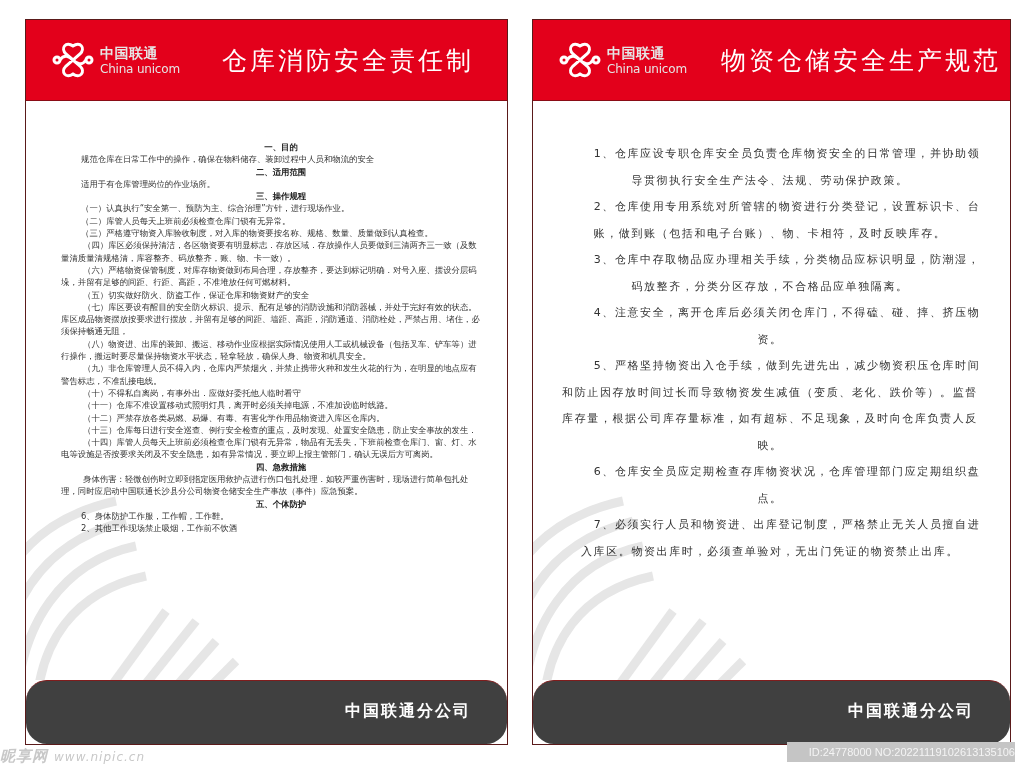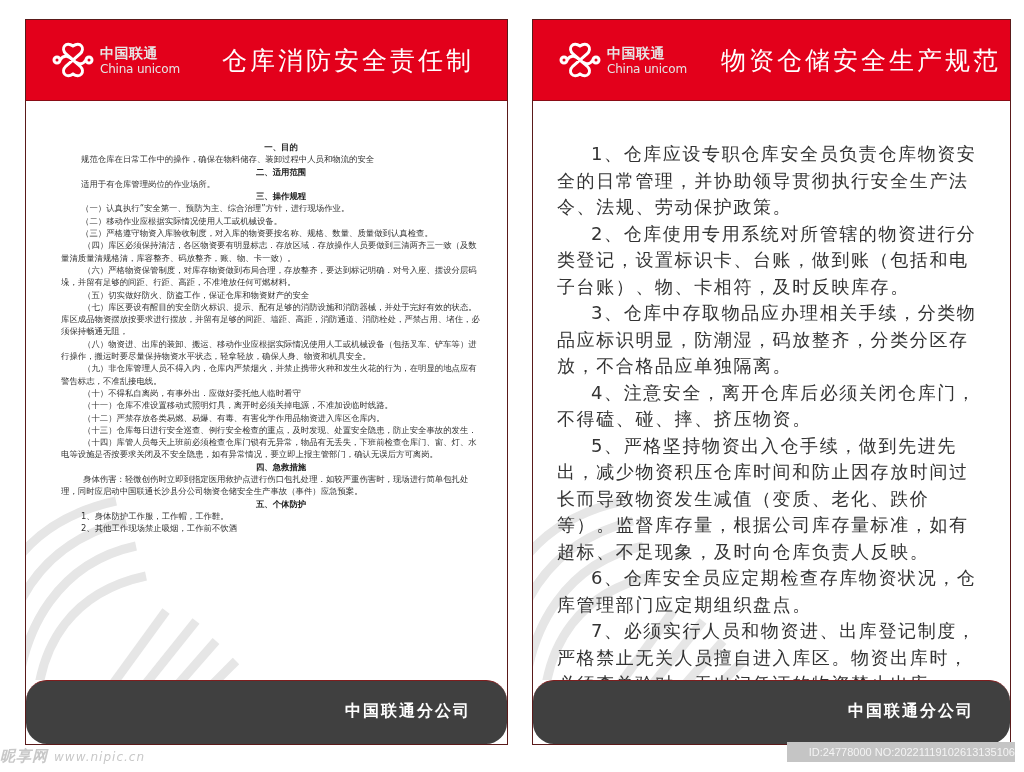--- a/index.html
+++ b/index.html
@@ -39,22 +39,22 @@
   .body-area { position:absolute; left:0; right:0; top:81px; bottom:64px; overflow:hidden; }
   .wm { position:absolute; pointer-events:none; }
   .left-content {
     position:absolute; left:35px; top:40px; width:420px; font-size:8.4px; line-height:12.3px;
     color:#333;
   }
   .left-content p { margin:0; }
   .lh { font-weight:bold; color:#222; padding-left:20px;text-align:center; }
   .ind { text-indent:22px; }
   .right-content {
-    position:absolute; left:24px; top:40px; width:426px; font-size:18px; line-height:26.5px;
-    color:#333; letter-spacing:1.6px;
+    position:absolute; left:24px; top:40px; width:426px; font-size:11px; line-height:26.5px;
+    color:#333; letter-spacing:1.6px;text-align:center;
   }
   .right-content p { margin:0; text-indent:34px; }
   .credit {
     position:absolute; left:0; top:747px; font-size:15px; font-weight:bold; color:#c8c8c8;
     font-style:italic; letter-spacing:1px;
   }
   .credit small { font-size:12px; font-weight:normal; margin-left:6px; }
   .idbox {
     position:absolute; left:787px; top:742px; width:228px; height:20px; background:#c5c5c5;
     color:#f4f4f4; font-size:11px; line-height:20px; text-align:right; font-family:"Liberation Sans",sans-serif;
@@ -95,37 +95,37 @@
         <path d="M210 340 L270 280"></path>
       </g>
     </svg>
     <div class="left-content">
       <p class="lh">一、目的</p>
       <p style="padding-left:20px">规范仓库在日常工作中的操作，确保在物料储存、装卸过程中人员和物流的安全</p>
       <p class="lh">二、适用范围</p>
       <p style="padding-left:20px">适用于有仓库管理岗位的作业场所。</p>
       <p class="lh">三、操作规程</p>
       <p style="padding-left:20px">（一）认真执行“安全第一、预防为主、综合治理”方针，进行现场作业。</p>
-      <p style="padding-left:20px">（二）移动作业应根据实际情况使用人工或机械设备。</p>
+      <p style="padding-left:20px">（二）库管人员每天上班前必须检查仓库门锁有无异常。</p>
       <p class="ind" style="text-indent:20px">（三）严格遵守物资入库验收制度，对入库的物资要按名称、规格、数量、质量做到认真检查。</p>
       <p class="ind">（四）库区必须保持清洁，各区物资要有明显标志．存放区域．存放操作人员要做到三清两齐三一致（及数量清质量清规格清，库容整齐、码放整齐，账、物、卡一致）。</p>
       <p class="ind">（六）严格物资保管制度，对库存物资做到布局合理，存放整齐，要达到标记明确．对号入座、摆设分层码垛，并留有足够的间距、行距、高距，不准堆放任何可燃材料。</p>
       <p class="ind">（五）切实做好防火、防盗工作，保证仓库和物资财产的安全</p>
       <p class="ind">（七）库区要设有醒目的安全防火标识、提示、配有足够的消防设施和消防器械，并处于完好有效的状态。库区成品物资摆放按要求进行摆放，并留有足够的间距、墙距、高距，消防通道、消防栓处，严禁占用、堵住，必须保持畅通无阻，</p>
       <p class="ind">（八）物资进、出库的装卸、搬运、移动作业应根据实际情况使用人工或机械设备（包括叉车、铲车等）进行操作，搬运时要尽量保持物资水平状态，轻拿轻放，确保人身、物资和机具安全。</p>
       <p class="ind">（九）非仓库管理人员不得入内，仓库内严禁烟火，并禁止携带火种和发生火花的行为，在明显的地点应有警告标志，不准乱接电线。</p>
       <p class="ind">（十）不得私自离岗，有事外出．应做好委托他人临时看守</p>
       <p class="ind">（十一）仓库不准设置移动式照明灯具，离开时必须关掉电源，不准加设临时线路。</p>
       <p class="ind">（十二）严禁存放各类易燃、易爆、有毒、有害化学作用品物资进入库区仓库内。</p>
       <p class="ind">（十三）仓库每日进行安全巡查、例行安全检查的重点，及时发现、处置安全隐患，防止安全事故的发生．</p>
       <p class="ind">（十四）库管人员每天上班前必须检查仓库门锁有无异常，物品有无丢失，下班前检查仓库门、窗、灯、水电等设施是否按要求关闭及不安全隐患，如有异常情况，要立即上报主管部门，确认无误后方可离岗。</p>
       <p class="lh">四、急救措施</p>
       <p class="ind">身体伤害：轻微创伤时立即到指定医用救护点进行伤口包扎处理．如较严重伤害时，现场进行简单包扎处理，同时应启动中国联通长沙县分公司物资仓储安全生产事故（事件）应急预案。</p>
       <p class="lh">五、个体防护</p>
-      <p style="padding-left:20px">1、身体防护工作服，工作帽，工作鞋。</p>
+      <p style="padding-left:20px">6、身体防护工作服，工作帽，工作鞋。</p>
       <p style="padding-left:20px">2、其他工作现场禁止吸烟，工作前不饮酒</p>
     </div>
   </div>
 
   <div class="footer">
     <div class="footer-text">中国联通分公司</div>
   </div>
 </div>
 
 <div class="panel" id="panel-right">

